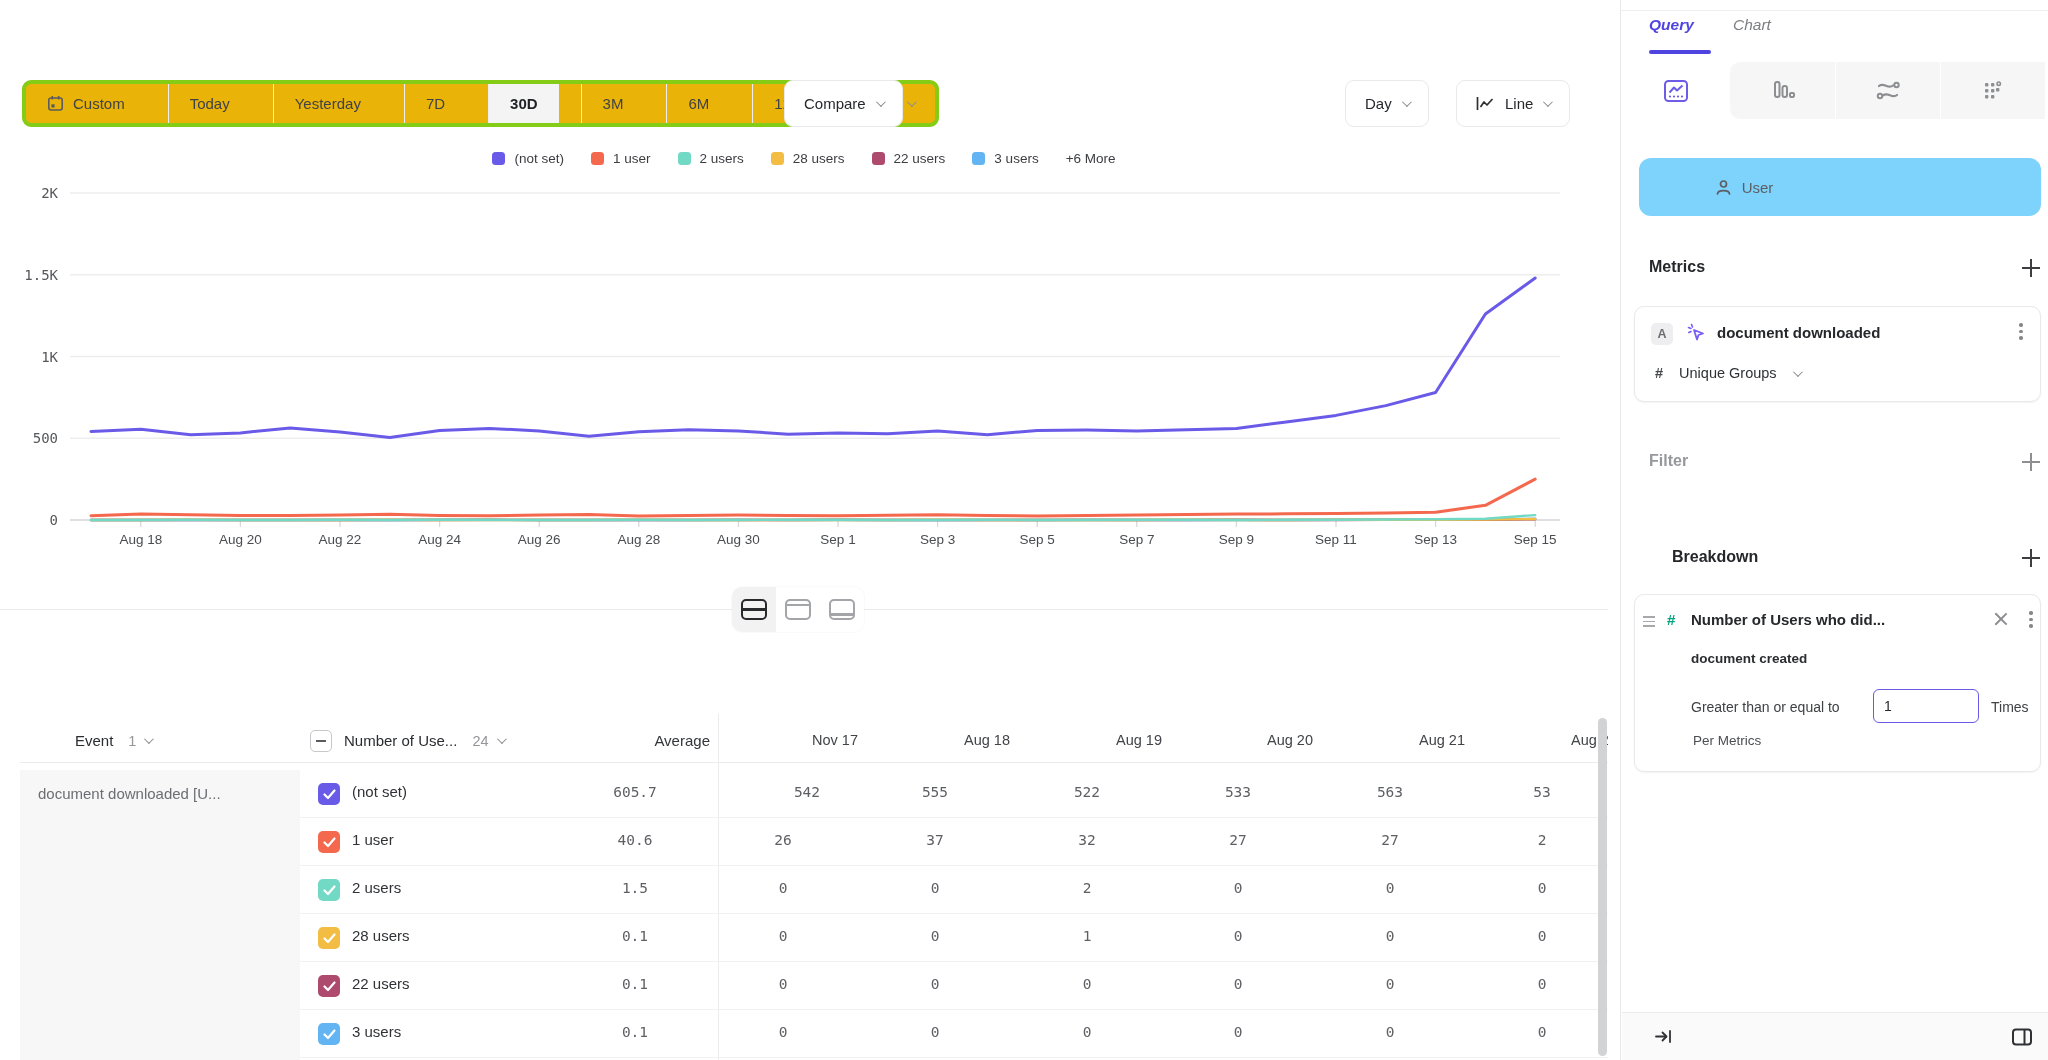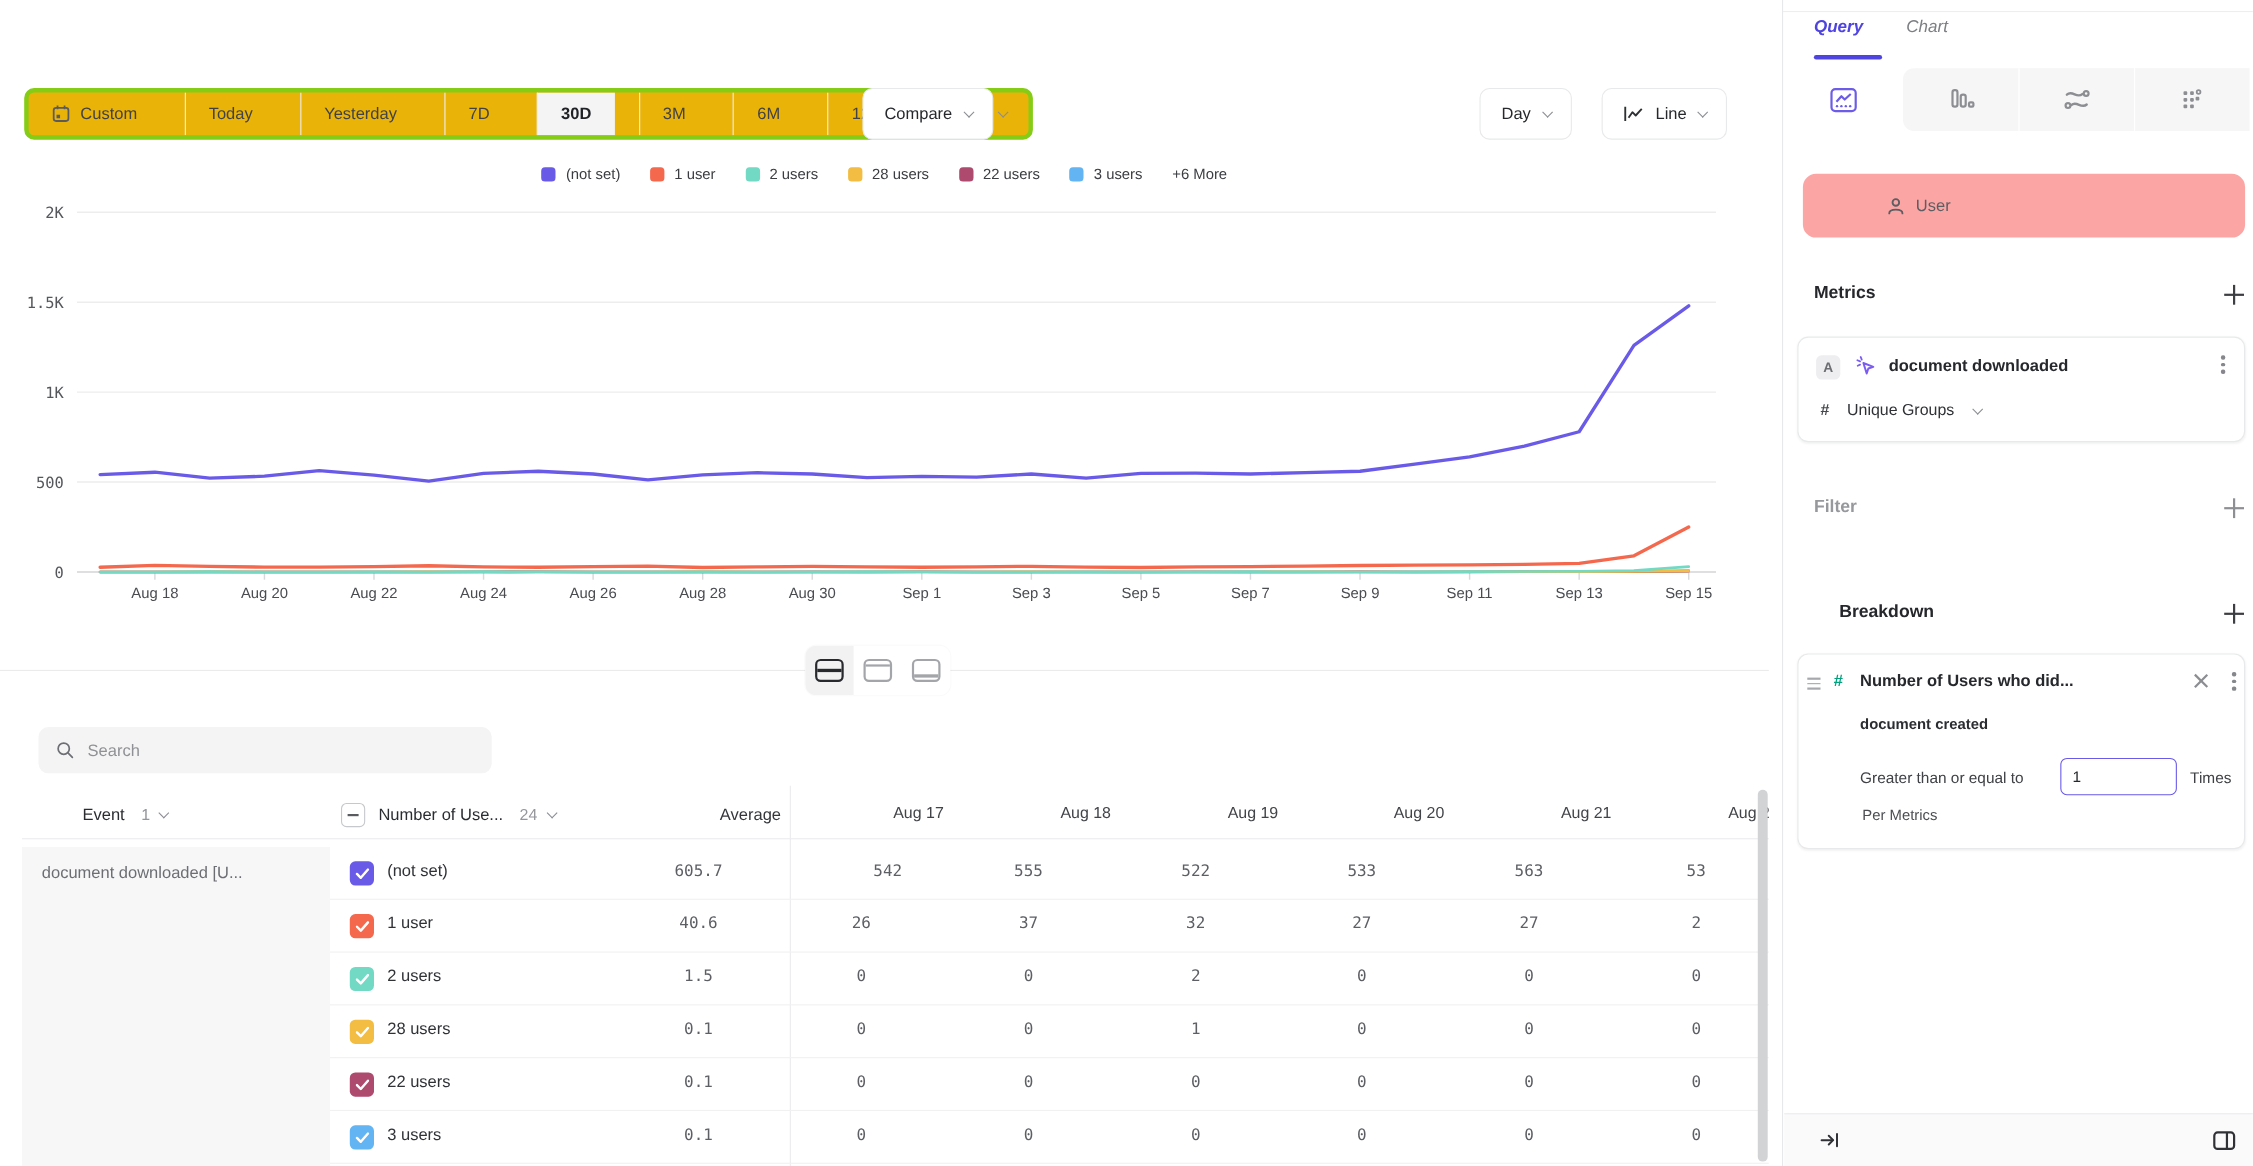--- a/index.html
+++ b/index.html
@@ -82,21 +82,21 @@
   .tab.active { color:#4F44E0; font-weight:700; }
   .tab.inactive { color:#7d7f83; font-weight:500; }
   .tab-underline { position:absolute; left:28px; top:50px; width:62px; height:3.5px; border-radius:2px; background:#4F44E0; }
   .chart-type-row { position:absolute; left:1px; top:62px; width:427px; height:57px; display:flex; }
   .ct-cell { height:57px; display:flex; align-items:center; justify-content:center; cursor:pointer; }
   .ct-cell.active { background:#fff; width:108px; }
   .ct-cell.gray { background:#f6f6f7; width:105px; }
   .ct-cell.gray + .ct-cell.gray { border-left:1.5px solid #fff; }
   .ct-cell.first-gray { border-radius:10px 0 0 10px; }
 
-  .seg-control { position:absolute; left:18px; top:158px; width:402px; height:58px; background:#fca5a5; border-radius:12px; }
+  .seg-control { position:absolute; left:18px; top:158px; width:402px; height:58px; background:#7dd3fc; border-radius:12px; }
   .seg-opt { position:absolute; top:0; height:58px; display:flex; align-items:center; justify-content:center;
     gap:10px; font-size:15px; color:#5c5e62; cursor:pointer; }
   .seg-opt.user { left:0; width:210px; }
   .seg-pill { position:absolute; left:210px; top:5px; width:187px; height:48px; background:#fff; border-radius:9px;
     box-shadow:0 1px 3px rgba(0,0,0,0.14); display:flex; align-items:center; justify-content:center; gap:10px;
     font-size:15.5px; font-weight:600; color:#202226; cursor:pointer; }
 
   .sec-title { position:absolute; left:28px; font-size:16px; font-weight:700; color:#25272b; }
   .sec-title.muted { color:#96989c; font-weight:600; }
   .plus-btn { position:absolute; left:400px; width:20px; height:20px; cursor:pointer; }
@@ -279,47 +279,40 @@
       <span class="vt-icon mid"></span>
     </div>
     <div class="vt-seg">
       <span class="vt-icon top"></span>
     </div>
     <div class="vt-seg">
       <span class="vt-icon bot"></span>
     </div>
   </div>
 
-  <div class="search-wrap">
-    <svg width="18" height="18" viewBox="0 0 18 18">
-      <circle cx="7.5" cy="7.5" r="5.5" fill="none" stroke="#6d6f74" stroke-width="1.7"></circle>
-      <line x1="11.7" y1="11.7" x2="16" y2="16" stroke="#6d6f74" stroke-width="1.7" stroke-linecap="round"></line>
-    </svg>
-    <input type="text" placeholder="Search" style="">
-  </div>
 
   <div class="table-clip">
     <div class="col-sep"></div>
     <div class="thead">
       <div style="position:absolute;left:40px;top:10px;display:flex;align-items:center;gap:8px;cursor:pointer;margin-left:35px;">
         <span class="th-label">Event</span>
         <span class="th-count">1</span>
         <span class="chev"></span>
       </div>
       <div style="position:absolute;left:310px;top:8px;">
         <span class="minus-box"></span>
       </div>
       <div style="position:absolute;left:344px;top:10px;display:flex;align-items:center;gap:8px;cursor:pointer;">
         <span class="th-label">Number of Use...</span>
         <span class="th-count">24</span>
         <span class="chev"></span>
       </div>
       <div class="avg-head">Average</div>
       <div id="date-heads">
-          <div class="date-head num" style="left: 708px; font-family: &quot;Liberation Sans&quot;, sans-serif;">Aug 17</div>
+          <div class="date-head num" style="left: 708px; font-family: &quot;Liberation Sans&quot;, sans-serif;">Nov 17</div>
           <div class="date-head num" style="left: 860px; font-family: &quot;Liberation Sans&quot;, sans-serif;">Aug 18</div>
           <div class="date-head num" style="left: 1012px; font-family: &quot;Liberation Sans&quot;, sans-serif;">Aug 19</div>
           <div class="date-head num" style="left: 1163px; font-family: &quot;Liberation Sans&quot;, sans-serif;">Aug 20</div>
           <div class="date-head num" style="left: 1315px; font-family: &quot;Liberation Sans&quot;, sans-serif;">Aug 21</div>
           <div class="date-head num" style="left: 1467px; font-family: &quot;Liberation Sans&quot;, sans-serif;">Aug 22</div>
         </div>
     </div>
     <div class="head-border"></div>
     <div class="event-panel">
       <div class="ep-label">document downloaded [U...</div>

